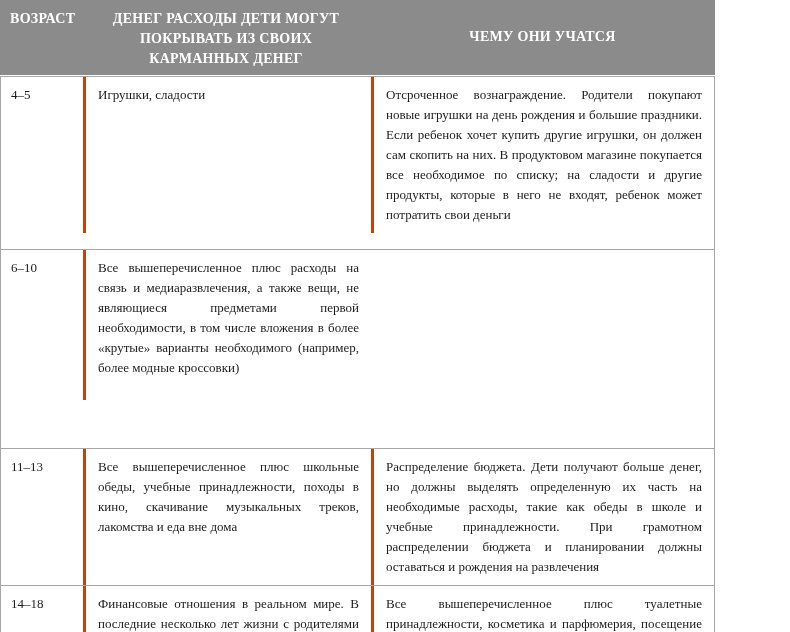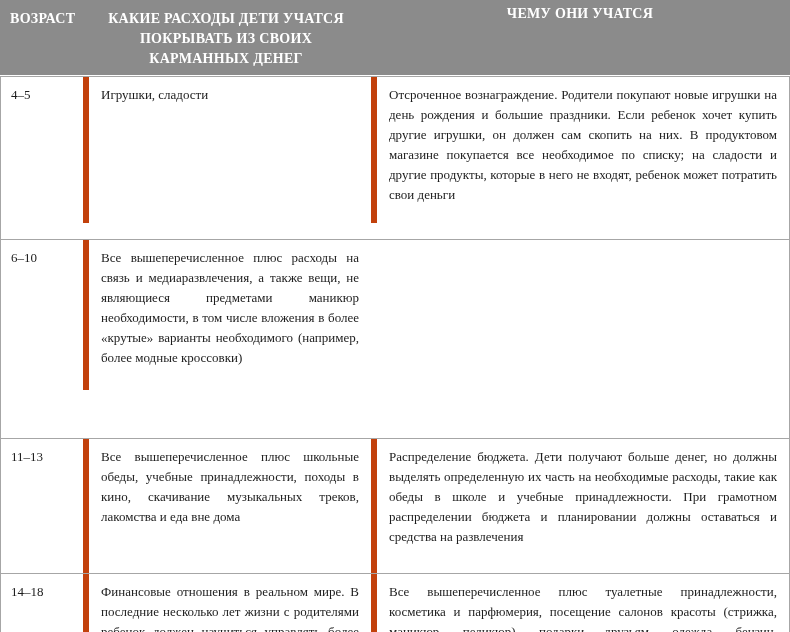--- a/index.html
+++ b/index.html
@@ -1,21 +1,21 @@
 <!DOCTYPE html>
 <html><head>
 <meta charset="utf-8">
 <style>
   html, body {
     margin: 0;
     padding: 0;
     background: #ffffff;
   }
   .page {
-    width: 790px;
+    width: 715px;
     height: 632px;
     background: #ffffff;
     font-family: "Liberation Serif", "DejaVu Serif", serif;
     color: #1c1c1c;
     overflow: hidden;
     box-sizing: border-box;
   }
   
   .thead {
     display: grid;
@@ -38,21 +38,21 @@
     text-align: left;
     padding-left: 10px;
   }
   .th-expenses {
     text-align: center;
     max-width: 242px;
     margin: 0 auto;
   }
   .th-learning {
     text-align: center;
-    padding: 4px 20px 0 20px;
+    padding: 27px 20px 0 20px;
   }
   
   .tbody {
     margin-top: 1px;
     border: 1px solid #a6a6a6;
     box-sizing: border-box;
   }
   .tr {
     display: grid;
     grid-template-columns: 82px 288px 1fr;
@@ -64,21 +64,21 @@
   .tr:nth-child(2) { min-height: 150px; margin-top: 16px; }
   .tr:nth-child(3) { min-height: 134px; margin-top: 48px; }
   .tr:nth-child(4) { min-height: 121px; }
   .td {
     font-size: 13px;
     line-height: 20px;
     padding: 8px 12px 8px 12px;
     box-sizing: border-box;
   }
   .td + .td {
-    border-left: 6px solid #c2410c;
+    border-left: 3px solid #c2410c;
   }
   .td-age {
     padding-left: 10px;
     padding-right: 6px;
     text-align: left;
     white-space: nowrap;
   }
   .td-expenses,
   .td-learning {
     text-align: justify;
@@ -86,41 +86,41 @@
     hyphens: none;
   }
 </style>
 </head>
 <body>
 
 <div class="page">
 
   <div class="thead">
     <div class="th th-age">ВОЗРАСТ</div>
-    <div class="th th-expenses">КАКИЕ РАСХОДЫ ДЕТИ УЧАТСЯ ПОКРЫВАТЬ ИЗ СВОИХ КАРМАННЫХ ДЕНЕГ</div>
+    <div class="th th-expenses">ДЕНЕГ РАСХОДЫ ДЕТИ МОГУТ ПОКРЫВАТЬ ИЗ СВОИХ КАРМАННЫХ ДЕНЕГ</div>
     <div class="th th-learning">ЧЕМУ ОНИ УЧАТСЯ</div>
   </div>
 
   <div class="tbody">
 
     <div class="tr">
       <div class="td td-age">4–5</div>
       <div class="td td-expenses">Игрушки, сладости</div>
       <div class="td td-learning">Отсроченное вознаграждение. Родители покупают новые игрушки на день рождения и большие праздники. Если ребенок хочет купить другие игрушки, он должен сам скопить на них. В продуктовом магазине покупается все необходимое по списку; на сладости и другие продукты, которые в него не входят, ребенок может потратить свои деньги</div>
     </div>
 
     <div class="tr">
       <div class="td td-age">6–10</div>
-      <div class="td td-expenses">Все вышеперечисленное плюс расходы на связь и медиаразвлечения, а также вещи, не являющиеся предметами маникюр необходимости, в том числе вложения в более «крутые» варианты необходимого (например, более модные кроссовки)</div>
+      <div class="td td-expenses">Все вышеперечисленное плюс расходы на связь и медиаразвлечения, а также вещи, не являющиеся предметами первой необходимости, в том числе вложения в более «крутые» варианты необходимого (например, более модные кроссовки)</div>
     </div>
 
     <div class="tr">
       <div class="td td-age">11–13</div>
       <div class="td td-expenses">Все вышеперечисленное плюс школьные обеды, учебные принадлежности, походы в кино, скачивание музыкальных треков, лакомства и еда вне дома</div>
-      <div class="td td-learning">Распределение бюджета. Дети получают больше денег, но должны выделять определенную их часть на необходимые расходы, такие как обеды в школе и учебные принадлежности. При грамотном распределении бюджета и планировании должны оставаться и средства на развлечения</div>
+      <div class="td td-learning">Распределение бюджета. Дети получают больше денег, но должны выделять определенную их часть на необходимые расходы, такие как обеды в школе и учебные принадлежности. При грамотном распределении бюджета и планировании должны оставаться и рождения на развлечения</div>
     </div>
 
     <div class="tr">
       <div class="td td-age">14–18</div>
       <div class="td td-learning">Финансовые отношения в реальном мире. В последние несколько лет жизни с родителями ребенок должен научиться управлять более крупным бюджетом и покрывать с его помощью «взрослые» траты. Дети могут подрабатывать, чтобы увеличить свои доходы</div>
       <div class="td td-expenses">Все вышеперечисленное плюс туалетные принадлежности, косметика и парфюмерия, посещение салонов красоты (стрижка, маникюр, педикюр), подарки друзьям, одежда, бензин, автострахование</div>
     </div>
 
   </div>
 </div>

